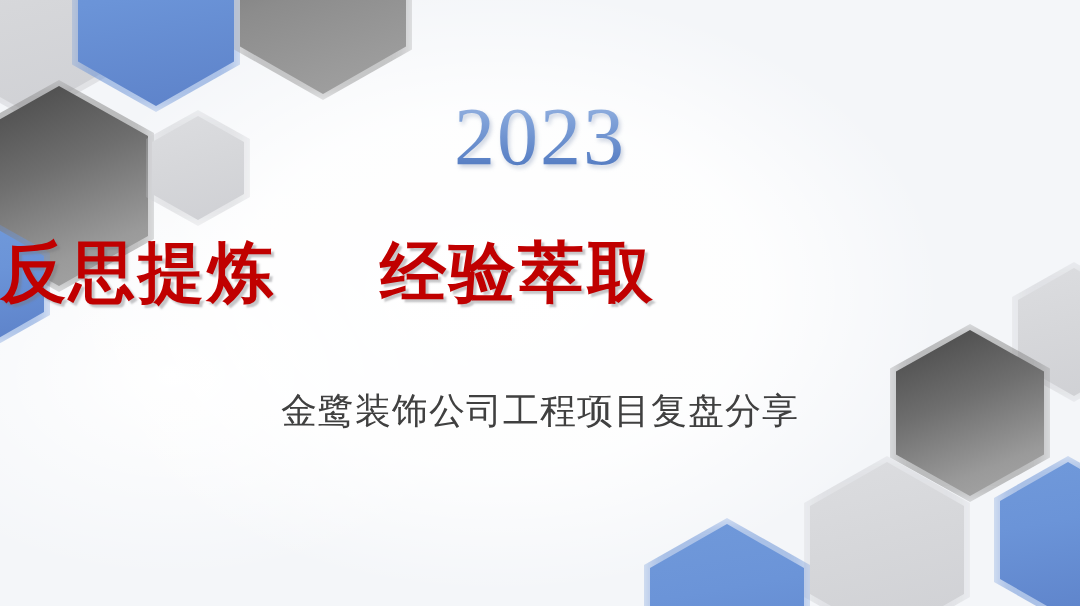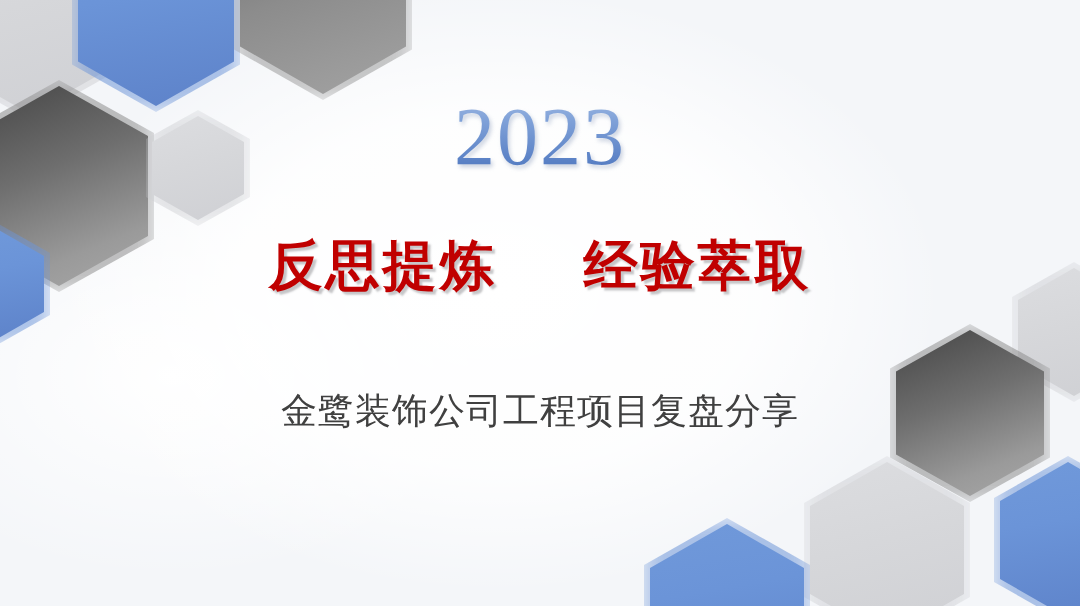--- a/index.html
+++ b/index.html
@@ -95,23 +95,23 @@
     color: transparent;
     -webkit-text-fill-color: transparent;
     filter: drop-shadow(2px 3px 2px rgba(110,130,170,0.35));
   }
 
   .main-title {
     position: absolute;
     top: 238px;
     left: 0;
     right: 0;
-    text-align: center;
+    text-align: left;
     font-family: "DejaVu Sans", "Liberation Sans", sans-serif;
-    font-size: 54px;
+    font-size: 66px;
     line-height: 1.05;
     font-weight: bold;
     color: #c00000;
     letter-spacing: 3px;
     text-shadow: 3px 3px 2px rgba(120,120,125,0.42);
     white-space: pre;
   }
 
   .subtitle {
     position: absolute;

